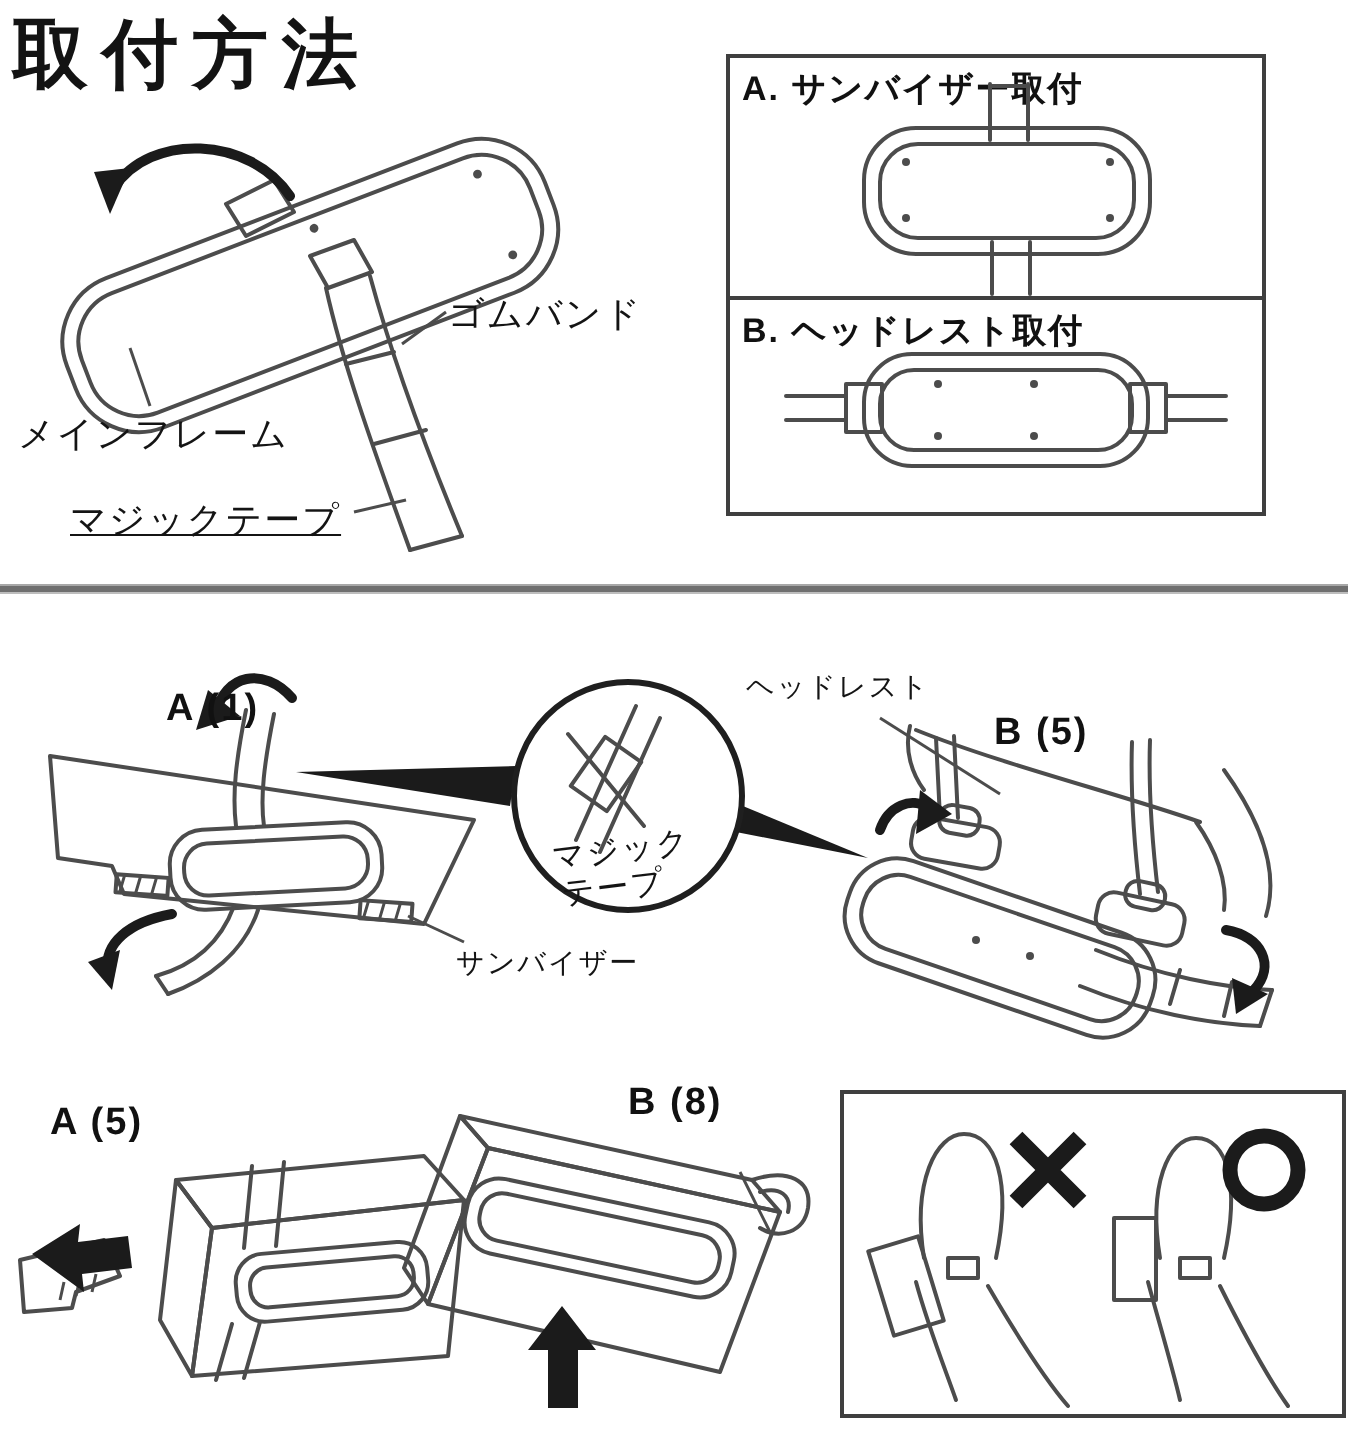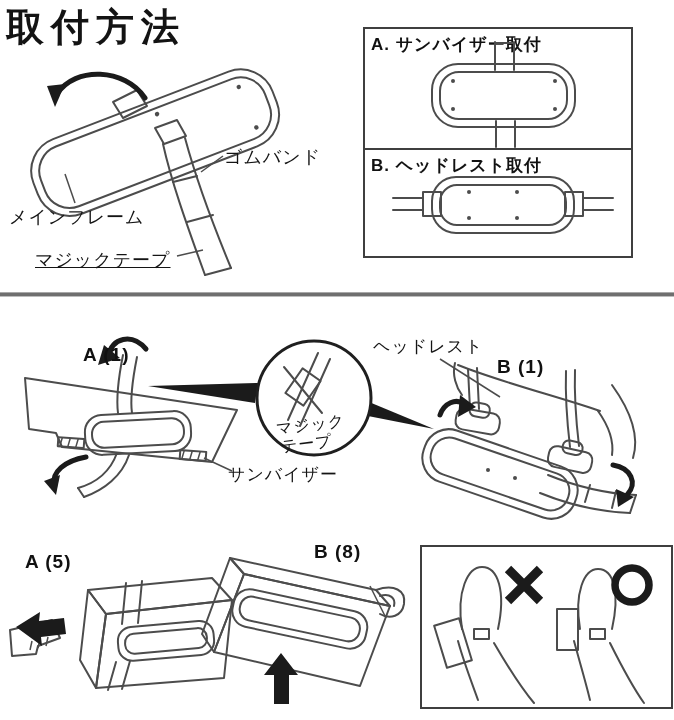--- a/index.html
+++ b/index.html
@@ -11,21 +11,21 @@
     position:relative;
     width:674px;height:720px;
     background:#ffffff;
     overflow:hidden;
     border-right:1px solid #6d28d9;
     color:#161616;
   }
   .abs{position:absolute;}
   .jp-label{
     position:absolute;
-    font-size:17px;
+    font-size:14px;
     letter-spacing:1px;
     color:#141414;
     white-space:nowrap;
     font-weight:500;
   }
   .step-label{
     position:absolute;
     font-size:19px;
     font-weight:700;
     letter-spacing:1px;
@@ -236,22 +236,22 @@
       </g>
       <g>
         <path class="blk-ln" d="M613,140 C631,143 638,158 627,170"></path>
         <polygon class="blk" points="616,164 634,172 618,182"></polygon>
       </g>
     </g>
   </svg>
 
   <div class="step-label" style="left:43px;top:344px;margin-left:40px;">A (1)</div>
   <div class="jp-label" style="left:373px;top:335px;">ヘッドレスト</div>
-  <div class="step-label" style="left:497px;top:356px;">B (1)</div>
-  <div class="jp-label" style="left:228px;top:463px;">サンバイザー</div>
+  <div class="step-label" style="left:497px;top:356px;">B (5)</div>
+  <div class="jp-label" style="left:228px;top:473px;">サンバイザー</div>
   <div class="callout-text" style="left:276px;top:415px;">マジック</div>
   <div class="callout-text" style="left:281px;top:434px;">テープ</div>
 
   <svg class="abs" style="left:0;top:538px;" width="674" height="182" viewBox="0 0 674 182">
 
     <g>
       <path class="ln" d="M88,52 L212,40 L232,62 L106,76 Z"></path>
       <path class="ln" d="M106,76 L232,62 L224,140 L96,150 Z"></path>
       <path class="ln" d="M88,52 L106,76 L96,150 L80,122 Z"></path>
       <g transform="rotate(-5 165 103)">

